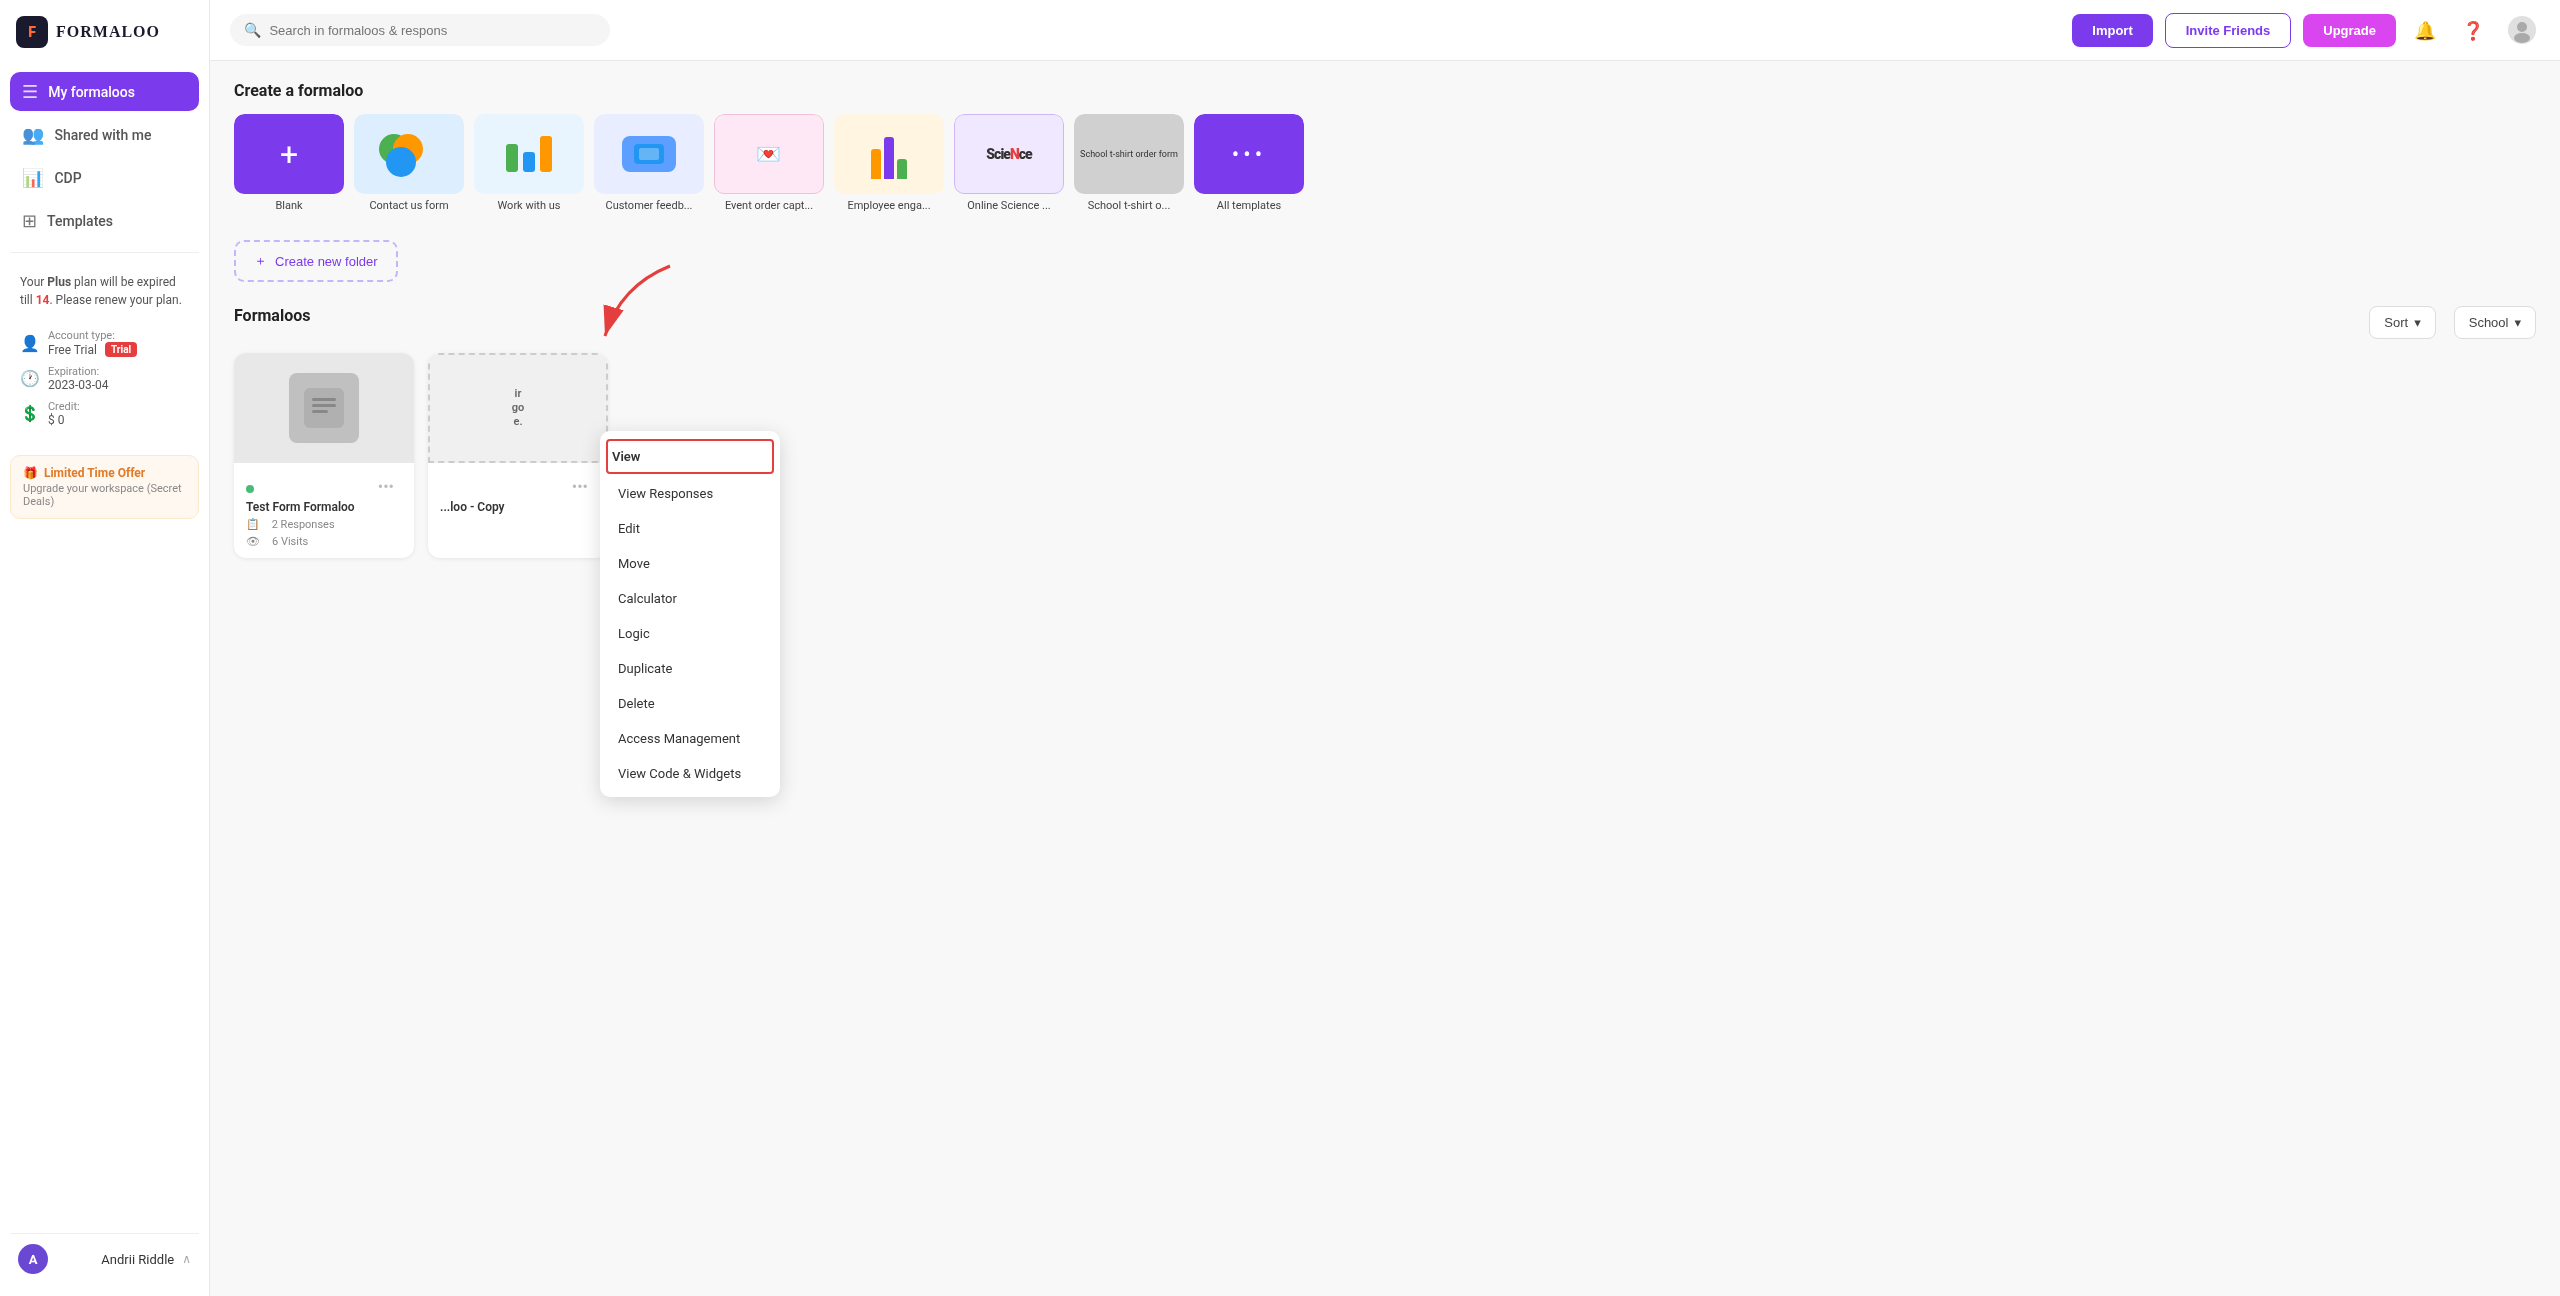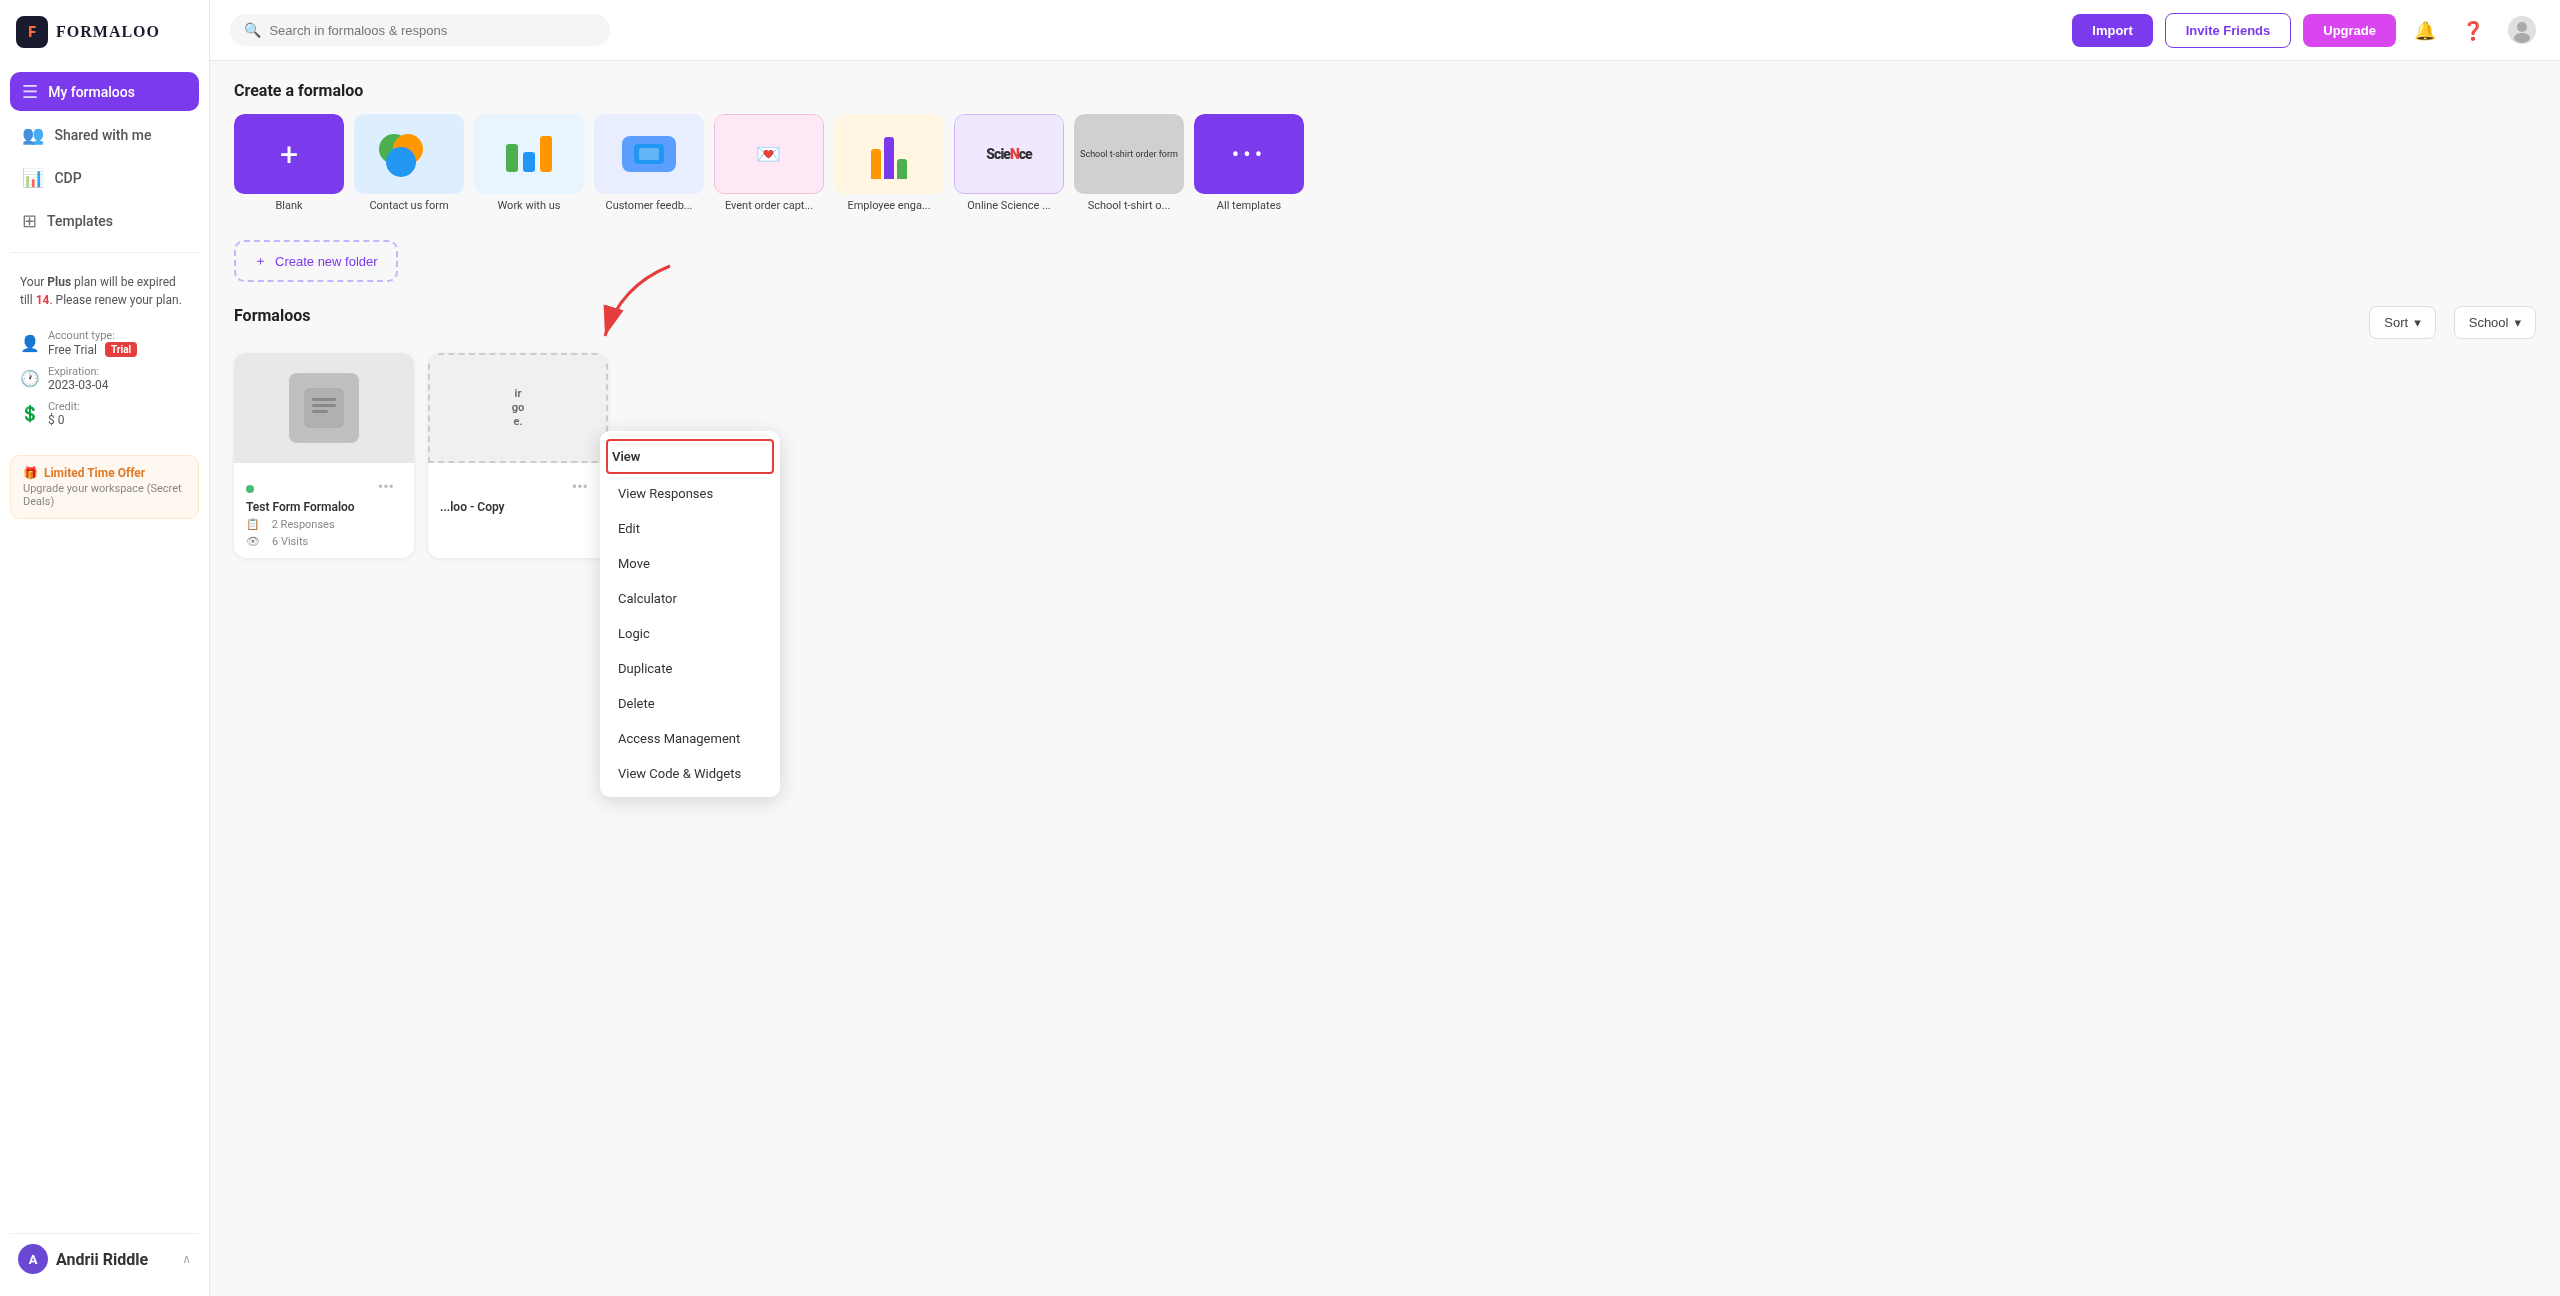--- a/index.html
+++ b/index.html
@@ -92,21 +92,21 @@
       border-top: 1px solid #eee;
       cursor: pointer;
     }
     .user-avatar {
       width: 30px; height: 30px;
       background: #6b48d4;
       border-radius: 50%;
       display: flex; align-items: center; justify-content: center;
       color: #fff; font-weight: 700; font-size: 13px;
     }
-    .user-name { font-size: 16px; font-weight: 700; color: #333; flex: 1; }
+    .user-name { font-size: 13px; font-weight: 400; color: #333; flex: 1; text-align: right; }
     .chevron-icon { color: #aaa; font-size: 12px; }
 
     
     #main {
       flex: 1;
       display: flex;
       flex-direction: column;
       overflow: hidden;
       background: #f8f8f8;
     }

